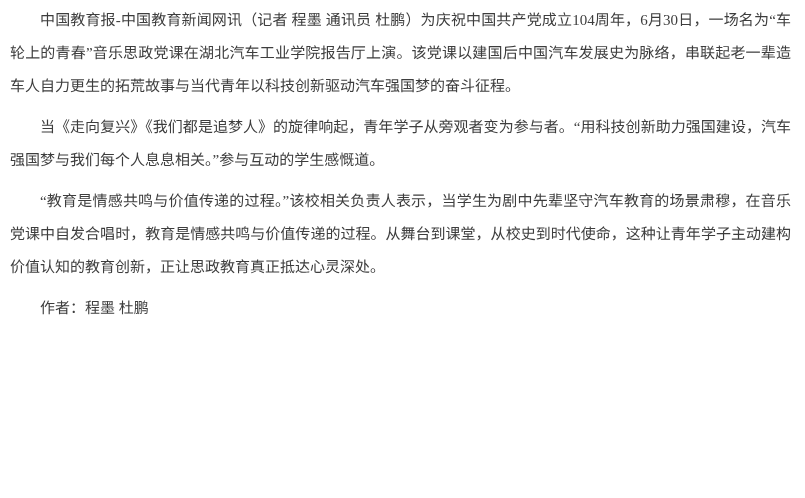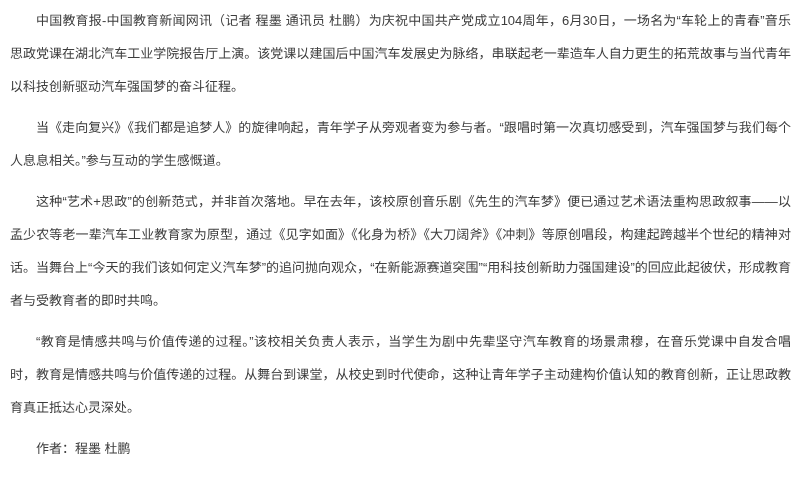--- a/index.html
+++ b/index.html
@@ -7,39 +7,38 @@
     padding: 0;
     background: #ffffff;
   }
   .page {
     width: 805px;
     height: 498px;
     box-sizing: border-box;
     padding: 4px 14px 0 10px;
     overflow: hidden;
     background: #ffffff;
-    font-family: Liberation Sans, sans-serif;
-    font-size: 13px;
+    font-family: Liberation Serif, serif;
+    font-size: 15px;
     line-height: 33px;
     color: #3d3d3d;
   }
   .para {
     margin: 0 0 8px 0;
     text-indent: 2em;
     text-align: justify;
     text-justify: inter-ideograph;
     word-break: break-all;
   }
   .para.author {
     margin-bottom: 0;
     text-align: left;
   }
 </style>
 </head>
 <body>
 
 <div class="page">
   <p class="para">中国教育报-中国教育新闻网讯（记者 程墨 通讯员 杜鹏）为庆祝中国共产党成立104周年，6月30日，一场名为“车轮上的青春”音乐思政党课在湖北汽车工业学院报告厅上演。该党课以建国后中国汽车发展史为脉络，串联起老一辈造车人自力更生的拓荒故事与当代青年以科技创新驱动汽车强国梦的奋斗征程。</p>
-  <p class="para">当《走向复兴》《我们都是追梦人》的旋律响起，青年学子从旁观者变为参与者。“跟唱时第一次真切感受到，汽车强国梦与我们每个人息息相关。”参与互动的学生感慨道。</p>
-  <p class="para">这种“艺术+思政”的创新范式，并非首次落地。早在去年，该校原创音乐剧《先生的汽车梦》便已通过艺术语法重构思政叙事——以孟少农等老一辈汽车工业教育家为原型，通过《见字如面》《化身为桥》《大刀阔斧》《冲刺》等原创唱段，构建起跨越半个世纪的精神对话。当舞台上“今天的我们该如何定义汽车梦”的追问抛向观众，“在新能源赛道突围”“用科技创新助力强国建设”的回应此起彼伏，形成教育者与受教育者的即时共鸣。</p>
+  <p class="para">当《走向复兴》《我们都是追梦人》的旋律响起，青年学子从旁观者变为参与者。“用科技创新助力强国建设，汽车强国梦与我们每个人息息相关。”参与互动的学生感慨道。</p>
   <p class="para">“教育是情感共鸣与价值传递的过程。”该校相关负责人表示，当学生为剧中先辈坚守汽车教育的场景肃穆，在音乐党课中自发合唱时，教育是情感共鸣与价值传递的过程。从舞台到课堂，从校史到时代使命，这种让青年学子主动建构价值认知的教育创新，正让思政教育真正抵达心灵深处。</p>
   <p class="para author">作者：程墨 杜鹏</p>
 </div>
 
 </body></html>

